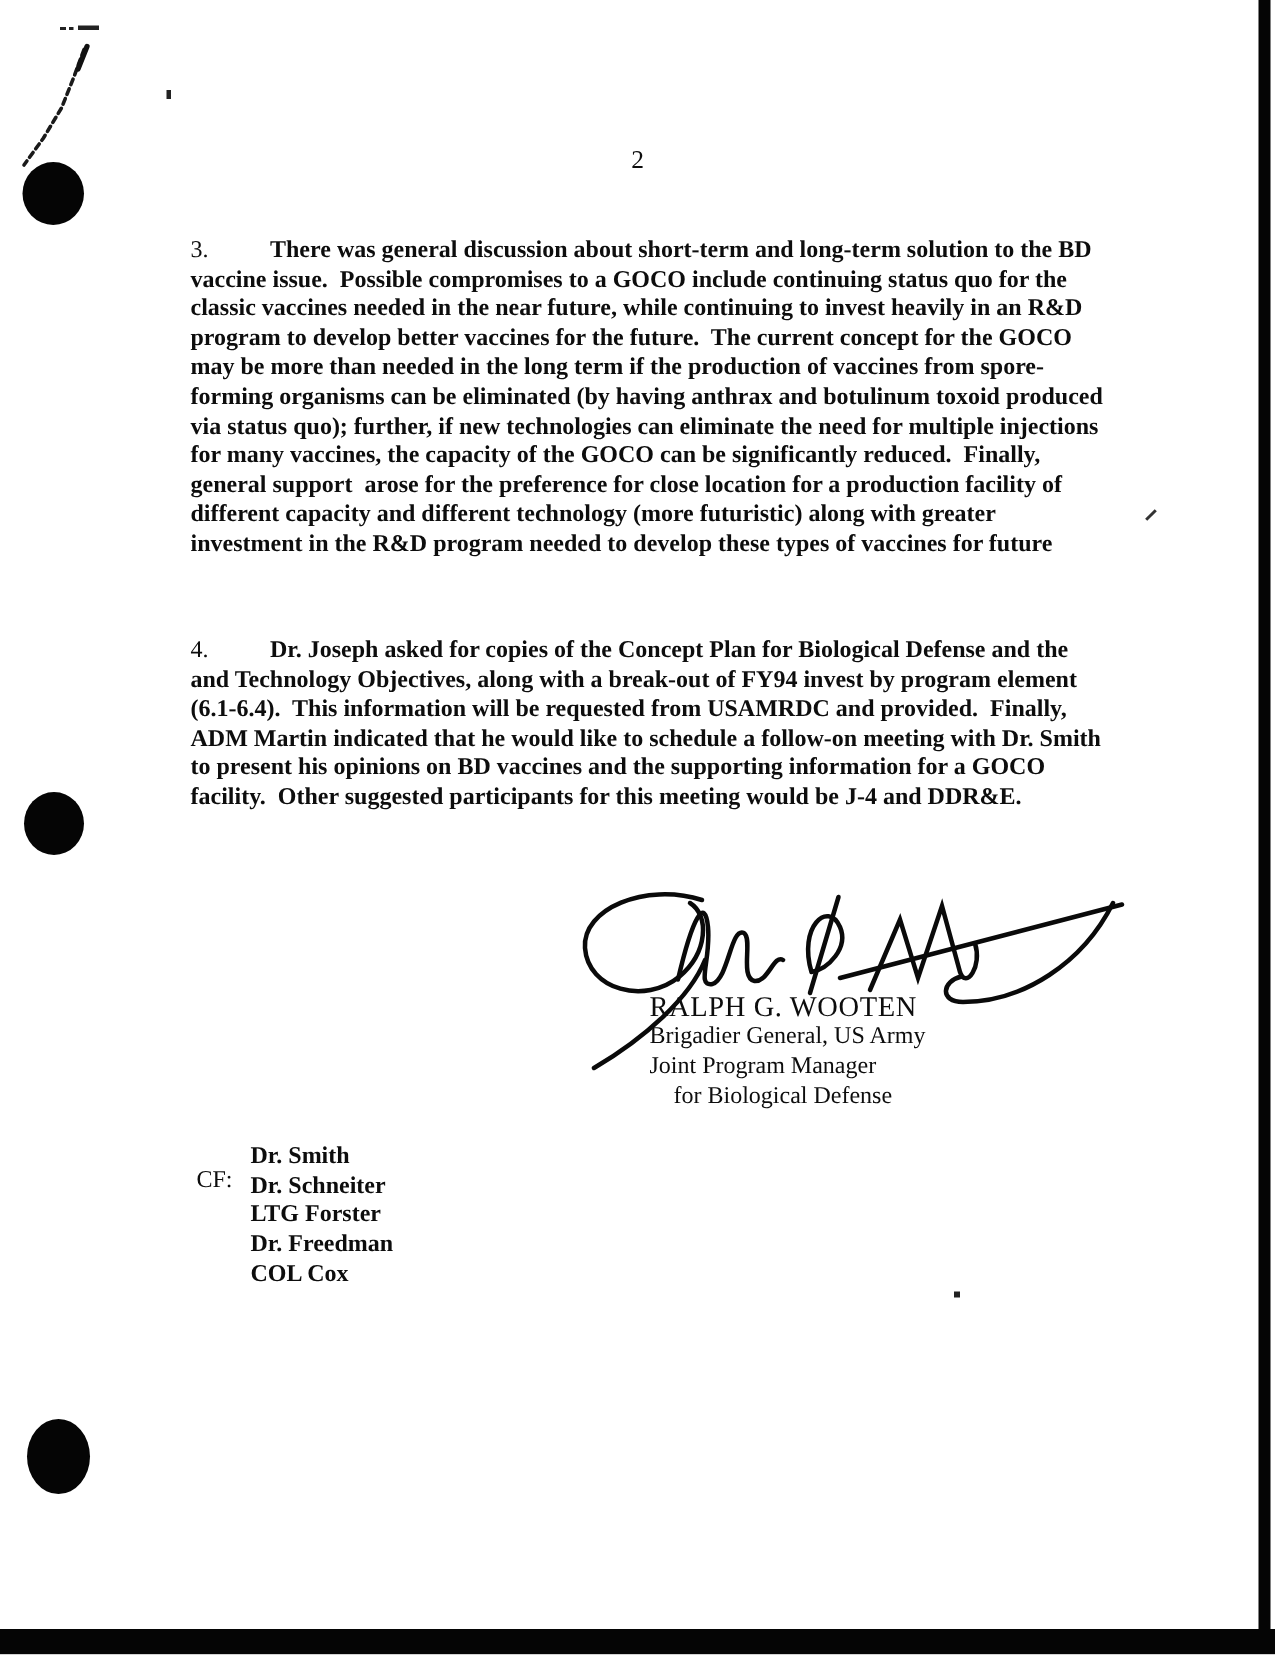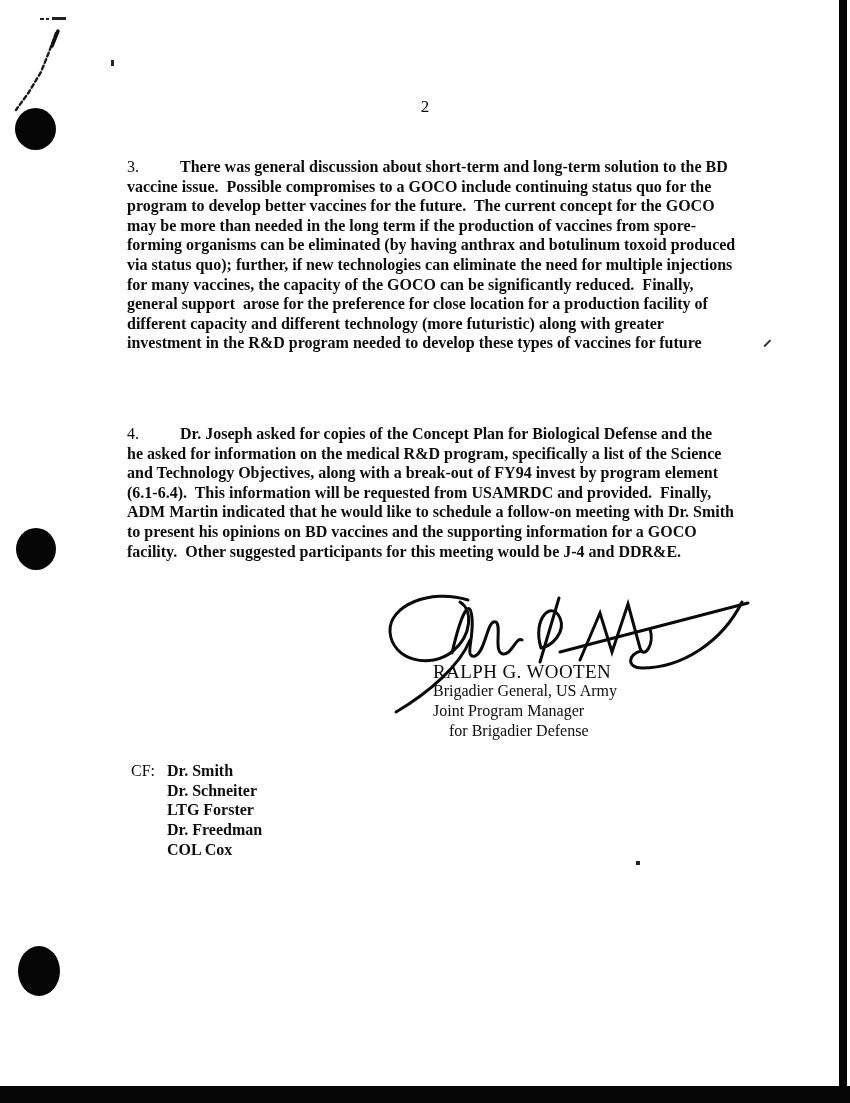--- a/index.html
+++ b/index.html
@@ -22,21 +22,21 @@
   }
   
   #signature-svg{position:absolute;left:360px;top:580px;}
   .sig-name{
     position:absolute;left:433px;top:661px;
     font-size:19px;letter-spacing:.4px;white-space:pre;
   }
   .sig-title{position:absolute;left:433px;font-size:16px;white-space:pre;text-align:center;}
   
   .cf{position:absolute;left:131px;top:761px;font-size:16px;line-height:19.7px;}
-  .cf-label{position:absolute;left:0;top:0;font-family:Liberation Serif, serif;}
+  .cf-label{position:absolute;left:0;top:16px;font-family:Liberation Serif, serif;}
   .cf-names{margin-left:36px;}
   .cf-names .pline{white-space:pre;}
   
   .hole{position:absolute;background:#050505;border-radius:50%;}
   #hole-top{left:15px;top:108px;width:41px;height:42px;}
   #hole-mid{left:16px;top:528px;width:40px;height:42px;}
   #hole-bottom{left:18px;top:946px;width:42px;height:50px;}
   #edge-bar-right{position:absolute;left:839px;top:0;width:8px;height:1086px;background:#050505;}
   #edge-bar-bottom{position:absolute;left:0;top:1086px;width:850px;height:17px;background:#050505;}
   .speck{position:absolute;background:#222;}
@@ -71,37 +71,37 @@
   </svg>
 
   <div id="page-number">2</div>
 
   <div class="para" style="left:127px;top:157px;">
     <span class="pnum">3.</span>
     <div class="plines">
 
     <div class="pline">There was general discussion about short-term and long-term solution to the BD</div>
         <div class="pline">vaccine issue.  Possible compromises to a GOCO include continuing status quo for the</div>
+        <div class="pline">classic vaccines needed in the near future, while continuing to invest heavily in an R&amp;D</div>
         <div class="pline">program to develop better vaccines for the future.  The current concept for the GOCO</div>
         <div class="pline">may be more than needed in the long term if the production of vaccines from spore-</div>
         <div class="pline">forming organisms can be eliminated (by having anthrax and botulinum toxoid produced</div>
         <div class="pline">via status quo); further, if new technologies can eliminate the need for multiple injections</div>
         <div class="pline">for many vaccines, the capacity of the GOCO can be significantly reduced.  Finally,</div>
         <div class="pline">general support  arose for the preference for close location for a production facility of</div>
         <div class="pline">different capacity and different technology (more futuristic) along with greater</div>
         <div class="pline">investment in the R&amp;D program needed to develop these types of vaccines for future</div>
       </div>
   </div>
 
   <div class="para" style="left:127px;top:424px;">
     <span class="pnum">4.</span>
     <div class="plines">
 
     <div class="pline">Dr. Joseph asked for copies of the Concept Plan for Biological Defense and the</div>
-        <div class="pline">he asked for information on the medical R&amp;D program, specifically a list of the Science</div>
         <div class="pline">and Technology Objectives, along with a break-out of FY94 invest by program element</div>
         <div class="pline">(6.1-6.4).  This information will be requested from USAMRDC and provided.  Finally,</div>
         <div class="pline">ADM Martin indicated that he would like to schedule a follow-on meeting with Dr. Smith</div>
         <div class="pline">to present his opinions on BD vaccines and the supporting information for a GOCO</div>
         <div class="pline">facility.  Other suggested participants for this meeting would be J-4 and DDR&amp;E.</div>
       </div>
   </div>
 
   <svg id="signature-svg" width="400" height="140" viewBox="0 0 400 140">
     <g fill="none" stroke="#0a0a0a" stroke-width="3" stroke-linecap="round">
@@ -119,21 +119,21 @@
 
       <path d="M 382 22 C 362 62, 322 88, 282 88 C 266 88, 268 74, 281 71"></path>
 
       <path d="M 110 60 C 100 85, 70 112, 36 132"></path>
     </g>
   </svg>
 
   <div class="sig-name">RALPH G. WOOTEN</div>
   <div class="sig-title" style="top:682px;">Brigadier General, US Army</div>
   <div class="sig-title" style="top:702px;">Joint Program Manager</div>
-  <div class="sig-title" style="top:722px;left:449px;">for Brigadier Defense</div>
+  <div class="sig-title" style="top:722px;left:449px;">for Biological Defense</div>
 
   <div class="cf">
     <span class="cf-label">CF:</span>
     <div class="cf-names">
 
     <div class="pline">Dr. Smith</div>
         <div class="pline">Dr. Schneiter</div>
         <div class="pline">LTG Forster</div>
         <div class="pline">Dr. Freedman</div>
         <div class="pline">COL Cox</div>

